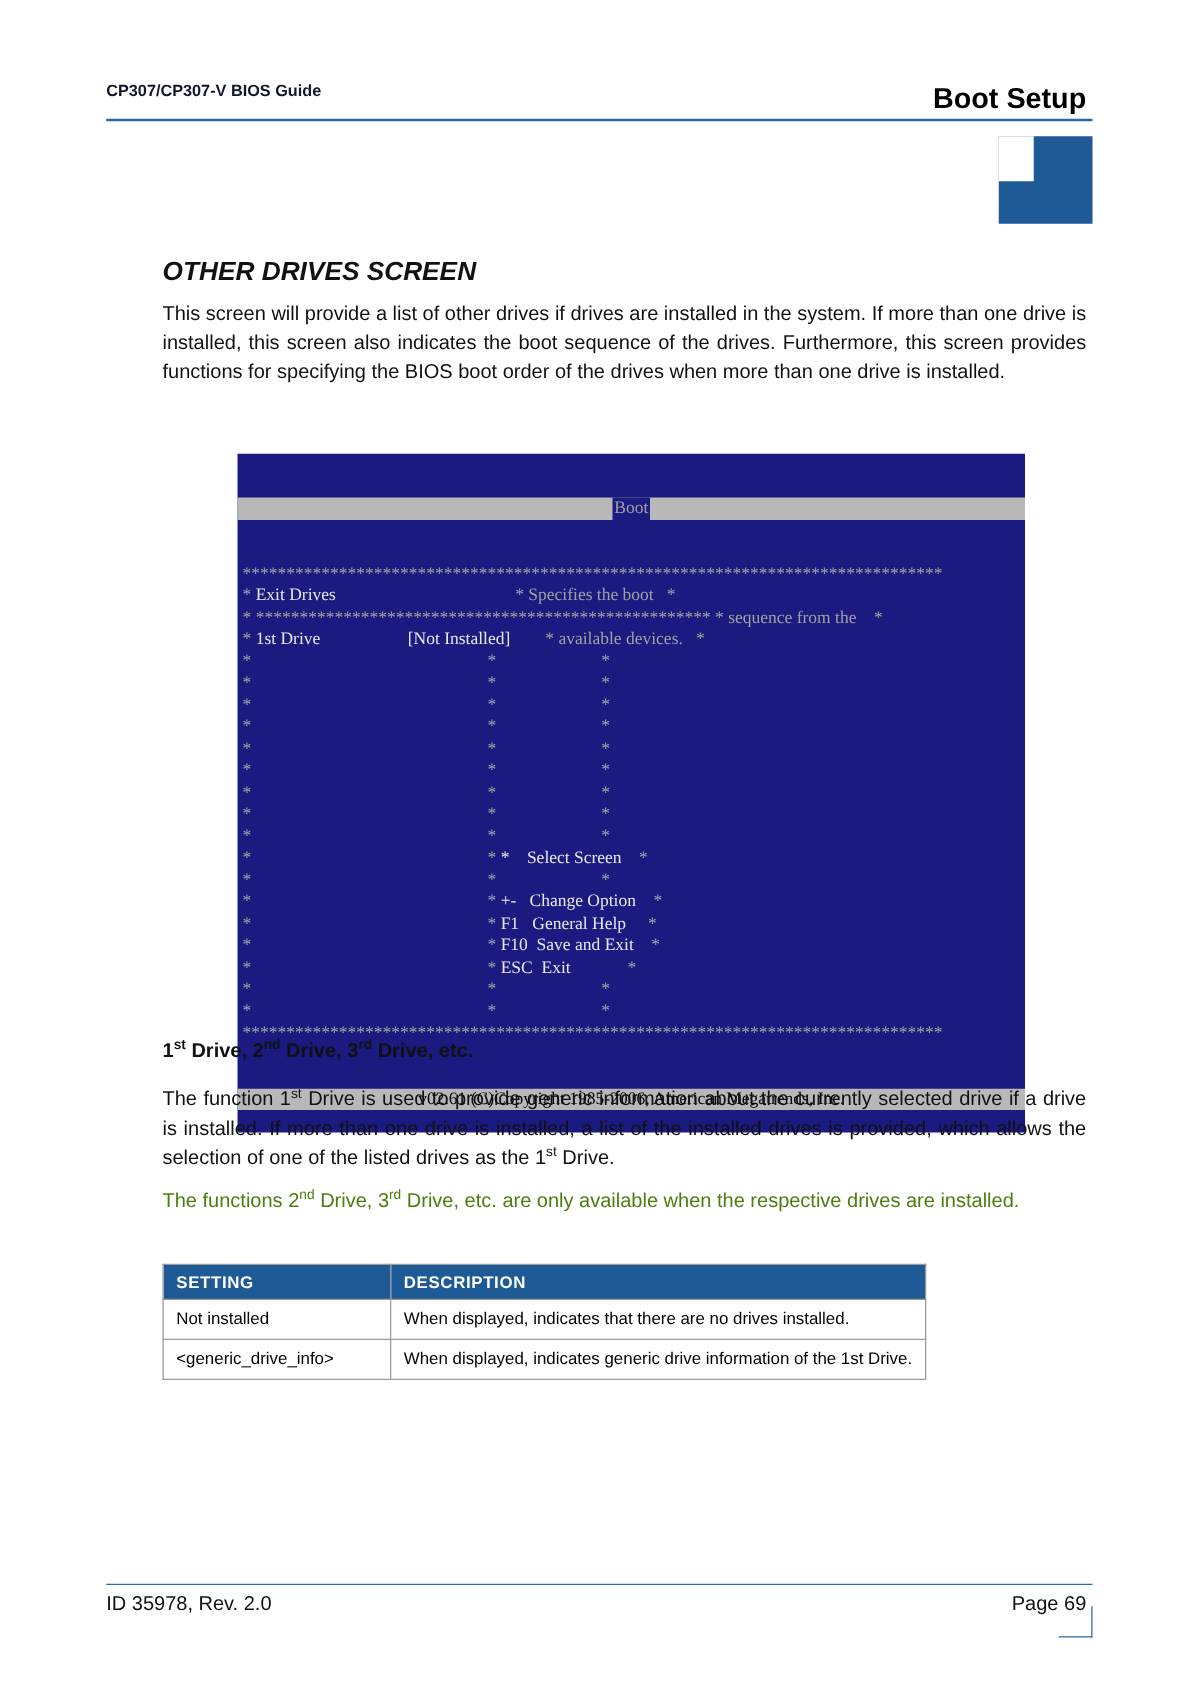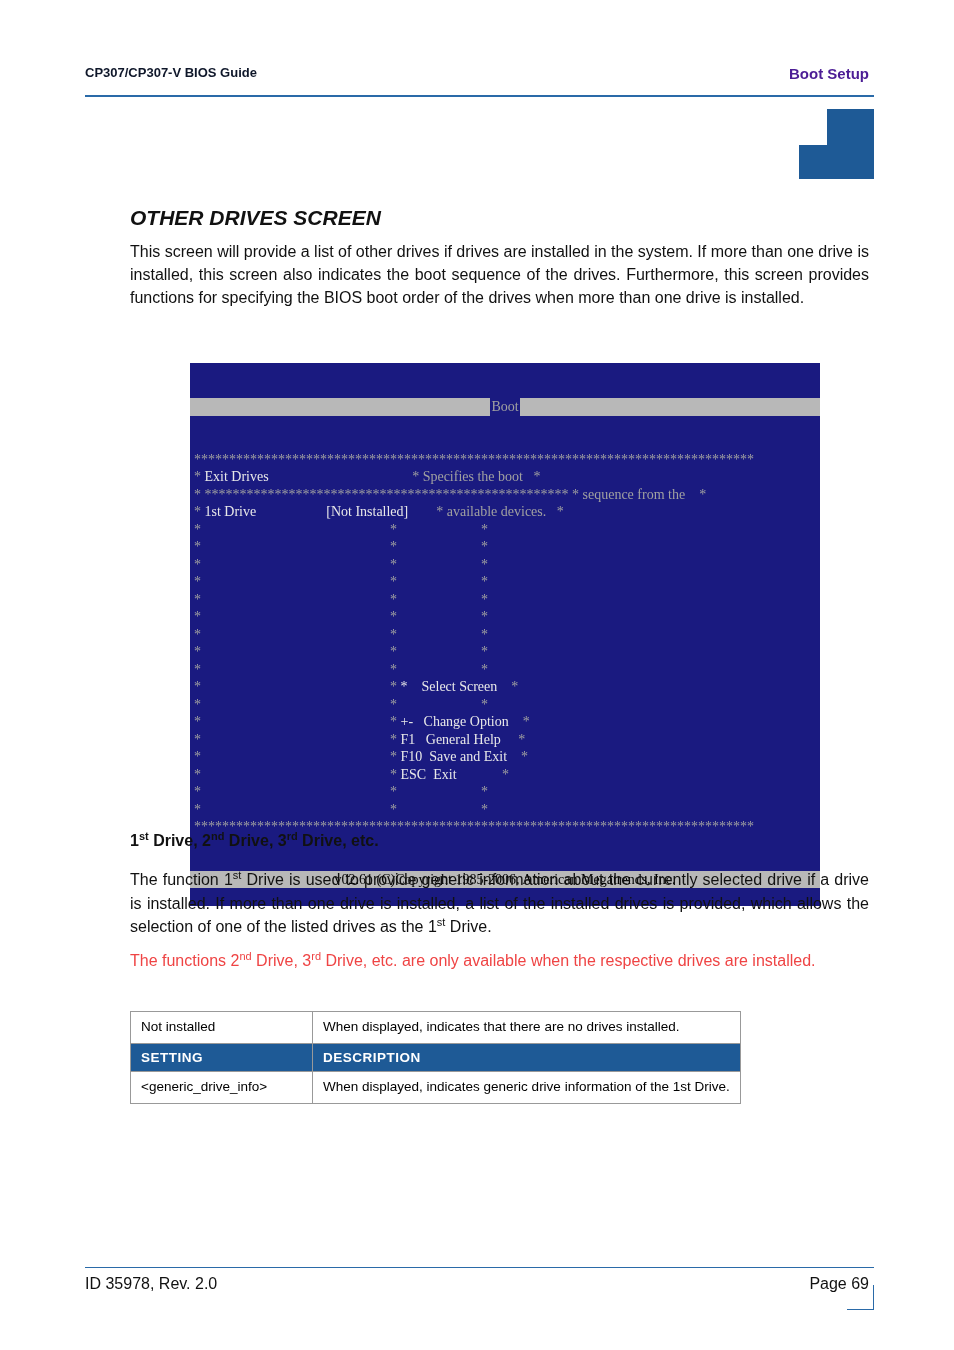--- a/index.html
+++ b/index.html
@@ -47,22 +47,22 @@
       left: 85px;
       font-weight: bold;
       font-size: 13px;
       color: #0f172a;
     }
     .header-right {
       position: absolute;
       top: 65px;
       right: 85px;
       font-weight: bold;
-      font-size: 15px;
-      color: #4c1d95;
+      font-size: 23px;
+      color: #000000;
     }
     .section-title {
       position: absolute;
       top: 206px;
       left: 130px;
       font-weight: bold;
       font-size: 21px;
       color: #111;
       font-style: italic;
     }
@@ -133,21 +133,21 @@
     .body-text2 sup {
       font-size: 11px;
     }
     .body-text3 {
       position: absolute;
       top: 949px;
       left: 130px;
       right: 85px;
       font-size: 16px;
       line-height: 1.45;
-      color: #ef4444;
+      color: #4d7c0f;
       text-align: justify;
     }
     .body-text3 sup {
       font-size: 11px;
     }
     .settings-table {
       position: absolute;
       top: 1011px;
       left: 130px;
       right: 85px;
@@ -259,26 +259,26 @@
   <span>The function 1</span><sup>st</sup><span> Drive is used to provide generic information about the currently selected drive if a drive is installed. If more than one drive is installed, a list of the installed drives is provided, which allows the selection of one of the listed drives as the 1</span><sup>st</sup><span> Drive.</span>
 </div>
 
 <div class="body-text3">
   <span>The functions 2</span><sup>nd</sup><span> Drive, 3</span><sup>rd</sup><span> Drive, etc. are only available when the respective drives are installed.</span>
 </div>
 
 <table class="settings-table">
   <tbody>
       <tr>
+    <th>SETTING</th>
+    <th>DESCRIPTION</th>
+  </tr>
+  <tr>
     <td>Not installed</td>
     <td>When displayed, indicates that there are no drives installed.</td>
-  </tr>
-  <tr>
-    <th>SETTING</th>
-    <th>DESCRIPTION</th>
   </tr>
   <tr>
     <td>&lt;generic_drive_info&gt;</td>
     <td>When displayed, indicates generic drive information of the 1st Drive.</td>
   </tr>
 </tbody>
   </table>
 
 <div class="bottom-rule"></div>
 <div class="footer-left">ID 35978, Rev. 2.0</div>

